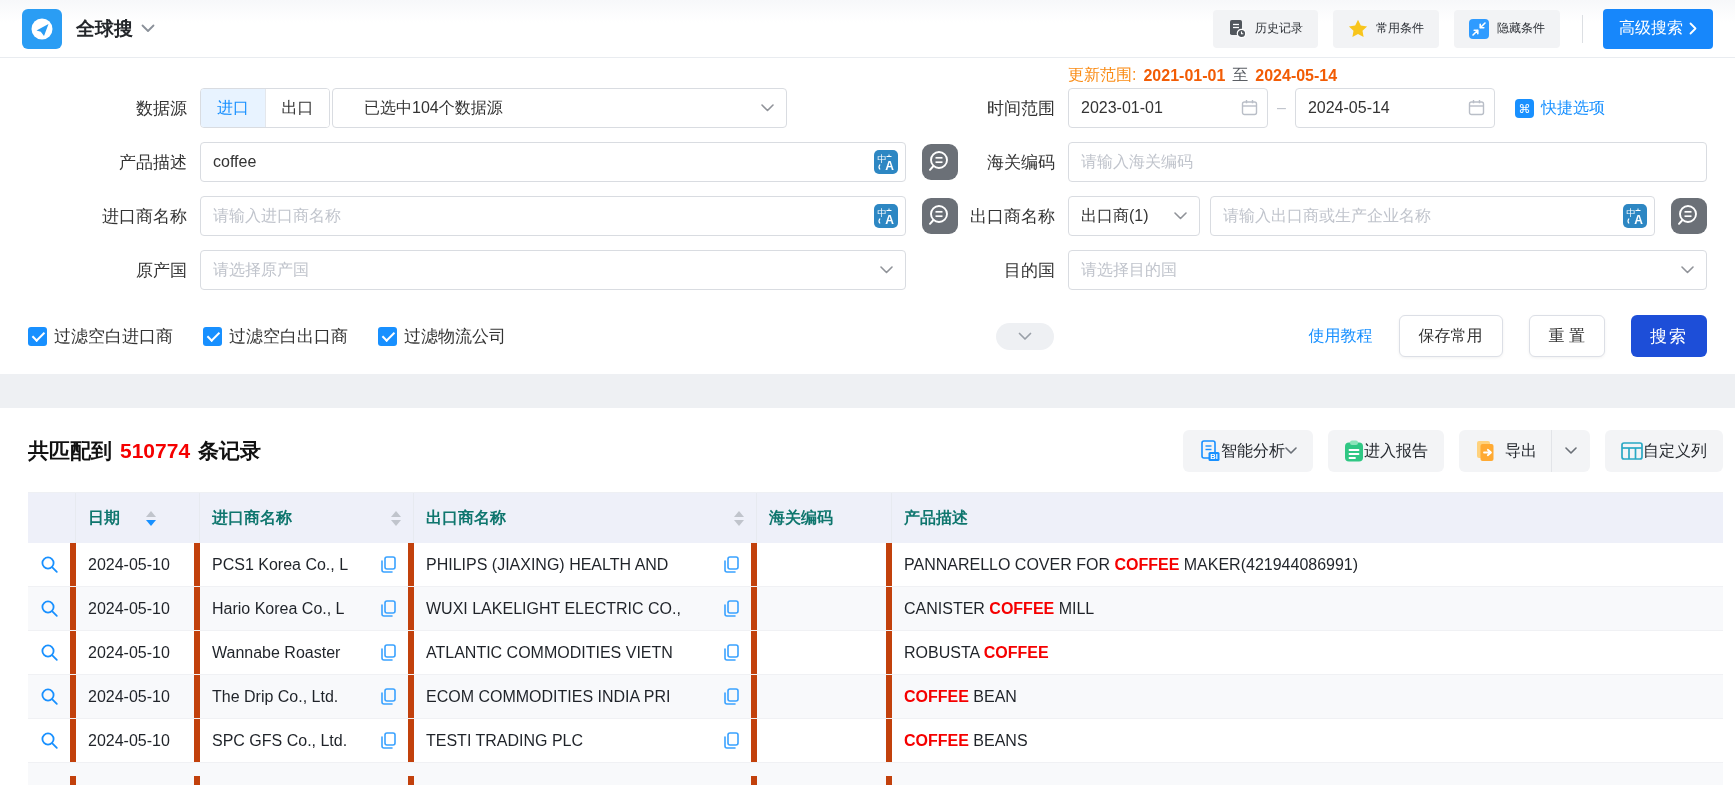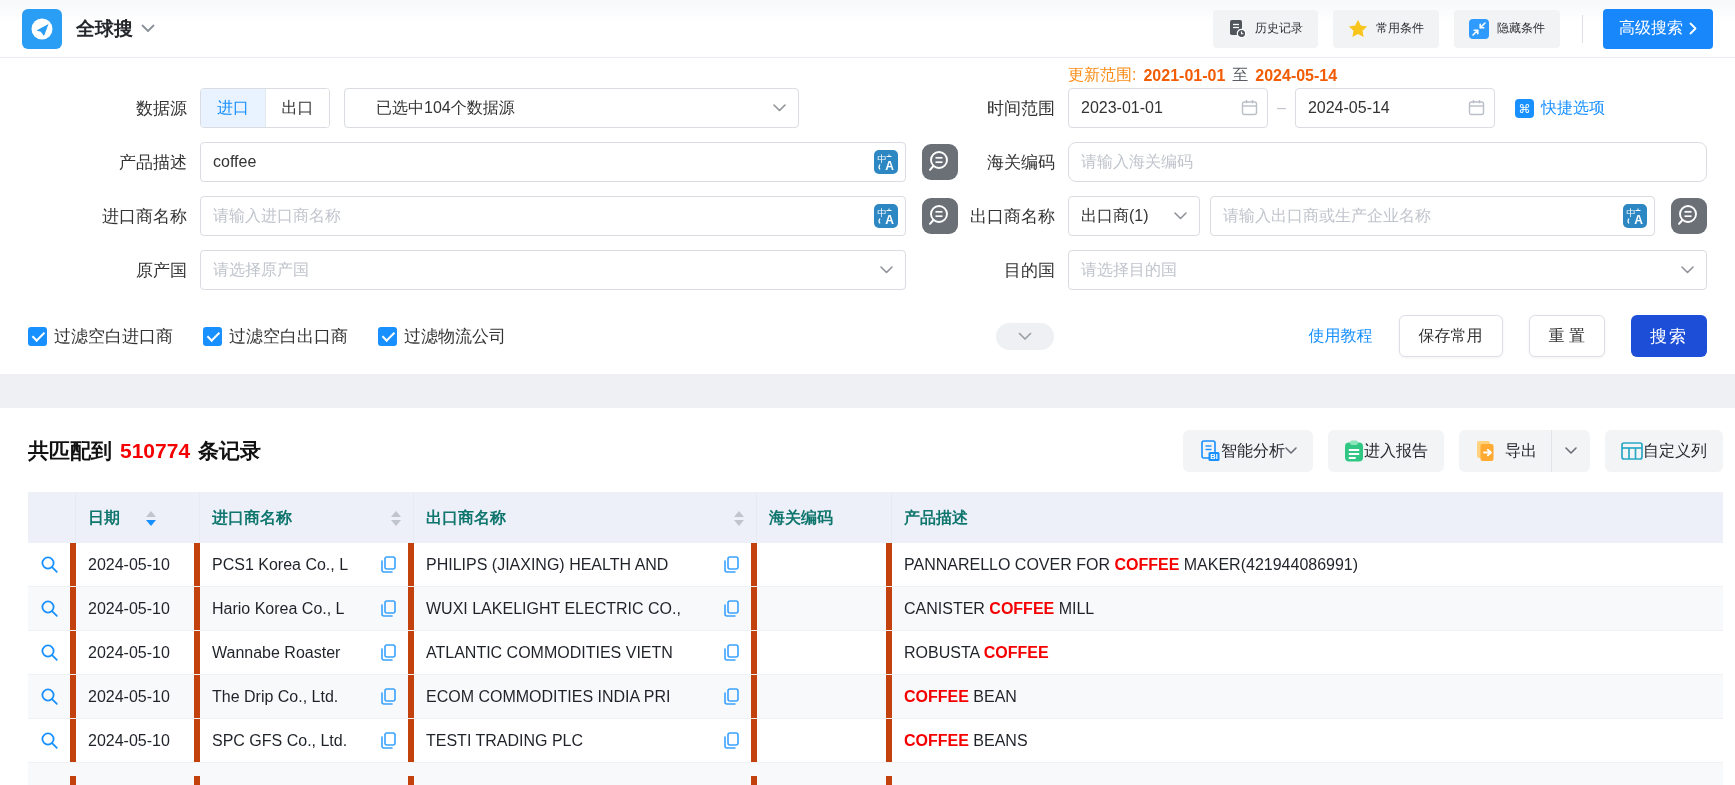--- a/index.html
+++ b/index.html
@@ -38,29 +38,29 @@
   .seg { flex:none; display:flex; height:40px; border:1px solid #d9dce1; border-radius:4px; overflow:hidden; }
   .seg-item { width:64px; display:flex; align-items:center; justify-content:center; font-size:16px;
               cursor:pointer; background:#fff; color:#333; }
   .seg-item.active { background:#e8f3ff; color:#1890ff; }
   .seg-item + .seg-item { border-left:1px solid #e4e7ec; }
 
   .selectbox { height:40px; border:1px solid #d9dce1; border-radius:4px; background:#fff;
                display:flex; align-items:center; padding:0 12px; cursor:pointer; }
   .selectbox .sel-text { flex:1; font-size:16px; color:#333; white-space:nowrap; overflow:hidden; }
   .selectbox .sel-text.ph { color:#c0c4cc; }
-  .ds-select { width:455px; margin-left:14px;padding-left:31px; }
+  .ds-select { width:455px; margin-left:2px;padding-left:31px; }
   .full-select { flex:1; margin-right:0; }
   .exp-type { flex:none; width:132px; margin-right:10px; }
 
   .inputwrap { position:relative; flex:1; height:40px; }
   .inputwrap input { width:100%; height:40px; border:1px solid #d9dce1; border-radius:4px; padding:0 44px 0 12px;
                      font-size:16px; color:#333; font-family:inherit; outline:none; }
   .inputwrap input::placeholder { color:#c0c4cc; }
-  .inputwrap.noicon input { padding-right:12px;border-radius:8px; }
+  .inputwrap.noicon input { padding-right:12px; }
   .trans-btn { position:absolute; right:8px; top:8px; width:24px; height:24px; cursor:pointer; display:flex; }
   .excl-btn { flex:none; width:36px; height:36px; margin-left:16px; border:none; background:transparent;
               padding:0; cursor:pointer; display:flex; }
 
   .datebox { position:relative; flex:none; width:200px; height:40px; }
   .datebox input { width:100%; height:40px; border:1px solid #d9dce1; border-radius:4px; padding:0 52px 0 12px;
                    font-size:16px; color:#333; font-family:inherit; outline:none; }
   .date-sep { margin:0 9px; color:#c0c4cc; font-size:16px; }
   .cal-icon { position:absolute; right:10px; top:11px; display:flex; }
   .quick-link { display:flex; align-items:center; gap:7px; margin-left:20px; color:#1890ff; font-size:16px;

